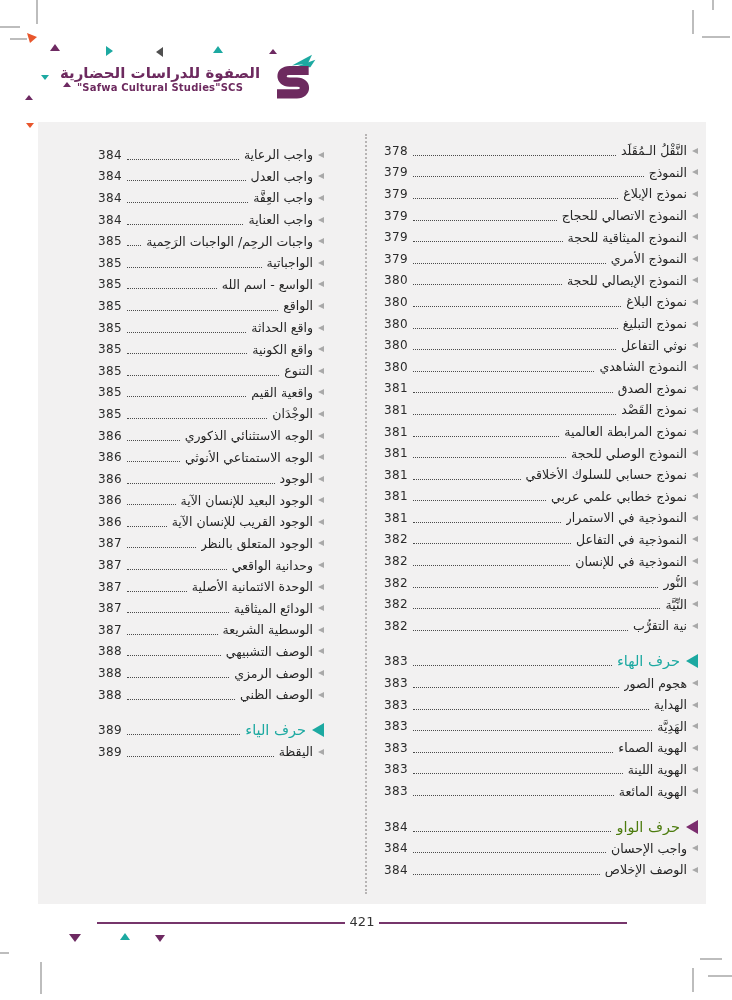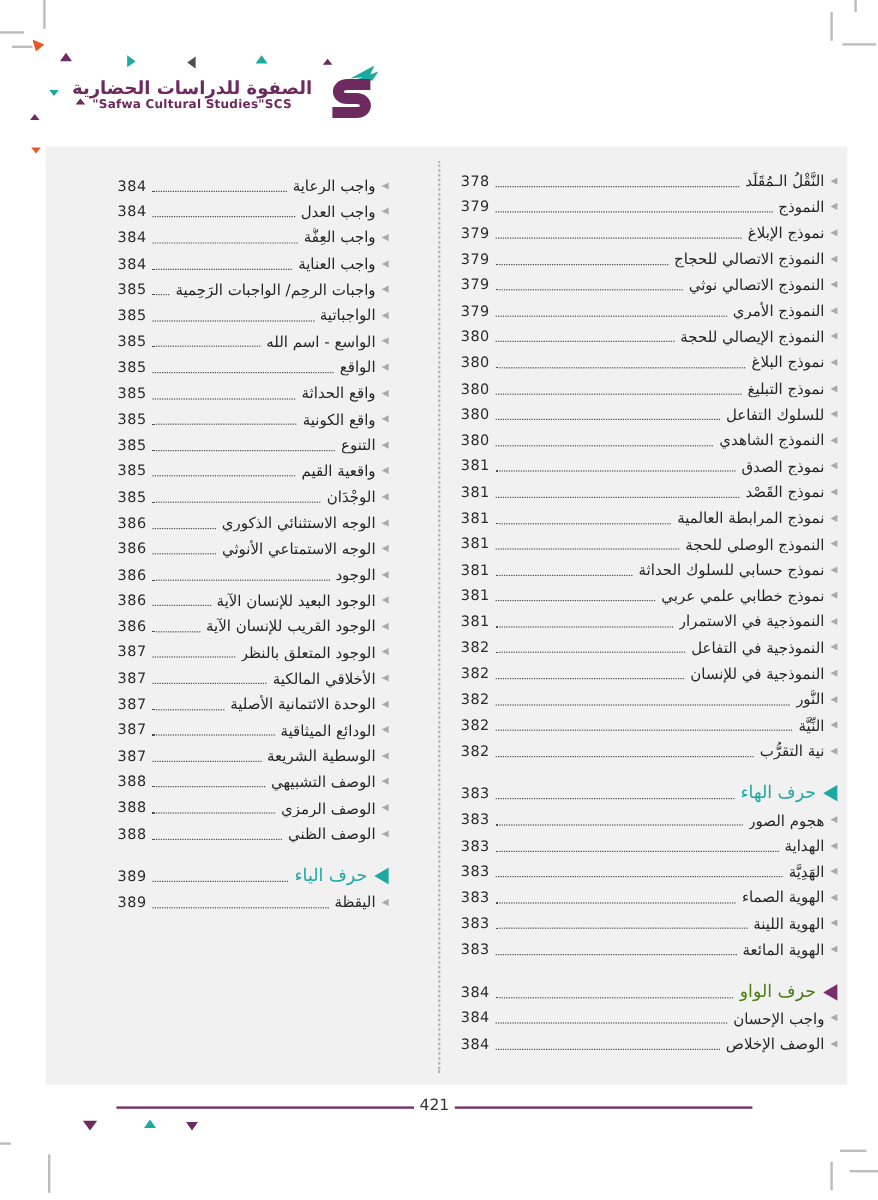--- a/index.html
+++ b/index.html
@@ -137,21 +137,21 @@
           <span class="pagenum">379</span>
         </div>
         <div class="row entry-row">
           <span class="bullet"></span>
           <span class="label">النموذج الاتصالي للحجاج</span>
           <span class="leader"></span>
           <span class="pagenum">379</span>
         </div>
         <div class="row entry-row">
           <span class="bullet"></span>
-          <span class="label">النموذج الاتصالي نوثي</span>
+          <span class="label">النموذج الميثاقية للحجة</span>
           <span class="leader"></span>
           <span class="pagenum">379</span>
         </div>
         <div class="row entry-row">
           <span class="bullet"></span>
           <span class="label">النموذج الأمري</span>
           <span class="leader"></span>
           <span class="pagenum">379</span>
         </div>
         <div class="row entry-row">
@@ -167,21 +167,21 @@
           <span class="pagenum">380</span>
         </div>
         <div class="row entry-row">
           <span class="bullet"></span>
           <span class="label">نموذج التبليغ</span>
           <span class="leader"></span>
           <span class="pagenum">380</span>
         </div>
         <div class="row entry-row">
           <span class="bullet"></span>
-          <span class="label">للسلوك التفاعل</span>
+          <span class="label">نوثي التفاعل</span>
           <span class="leader"></span>
           <span class="pagenum">380</span>
         </div>
         <div class="row entry-row">
           <span class="bullet"></span>
           <span class="label">النموذج الشاهدي</span>
           <span class="leader"></span>
           <span class="pagenum">380</span>
         </div>
         <div class="row entry-row">
@@ -203,21 +203,21 @@
           <span class="pagenum">381</span>
         </div>
         <div class="row entry-row">
           <span class="bullet"></span>
           <span class="label">النموذج الوصلي للحجة</span>
           <span class="leader"></span>
           <span class="pagenum">381</span>
         </div>
         <div class="row entry-row">
           <span class="bullet"></span>
-          <span class="label">نموذج حسابي للسلوك الحداثة</span>
+          <span class="label">نموذج حسابي للسلوك الأخلاقي</span>
           <span class="leader"></span>
           <span class="pagenum">381</span>
         </div>
         <div class="row entry-row">
           <span class="bullet"></span>
           <span class="label">نموذج خطابي علمي عربي</span>
           <span class="leader"></span>
           <span class="pagenum">381</span>
         </div>
         <div class="row entry-row">
@@ -429,21 +429,21 @@
           <span class="pagenum">386</span>
         </div>
         <div class="row entry-row">
           <span class="bullet"></span>
           <span class="label">الوجود المتعلق بالنظر</span>
           <span class="leader"></span>
           <span class="pagenum">387</span>
         </div>
         <div class="row entry-row">
           <span class="bullet"></span>
-          <span class="label">الأخلاقي المالكية</span>
+          <span class="label">وحدانية الواقعي</span>
           <span class="leader"></span>
           <span class="pagenum">387</span>
         </div>
         <div class="row entry-row">
           <span class="bullet"></span>
           <span class="label">الوحدة الائتمانية الأصلية</span>
           <span class="leader"></span>
           <span class="pagenum">387</span>
         </div>
         <div class="row entry-row">

